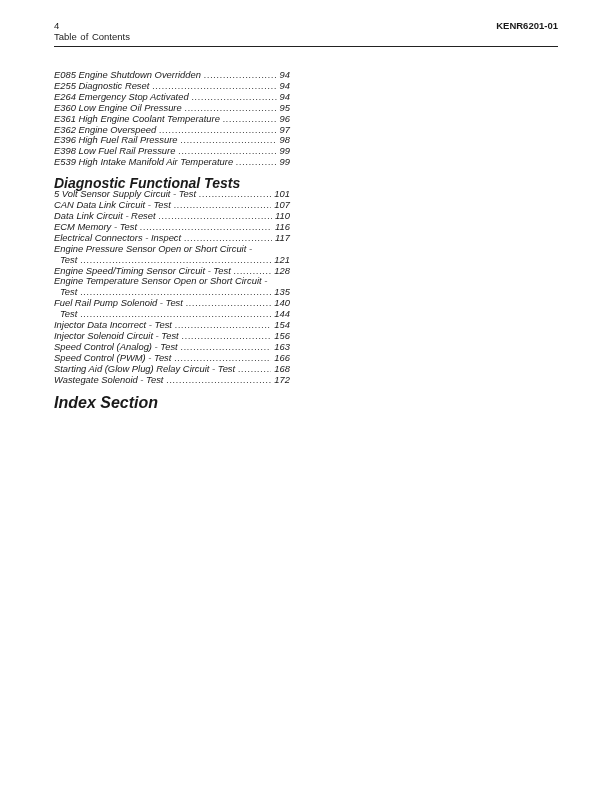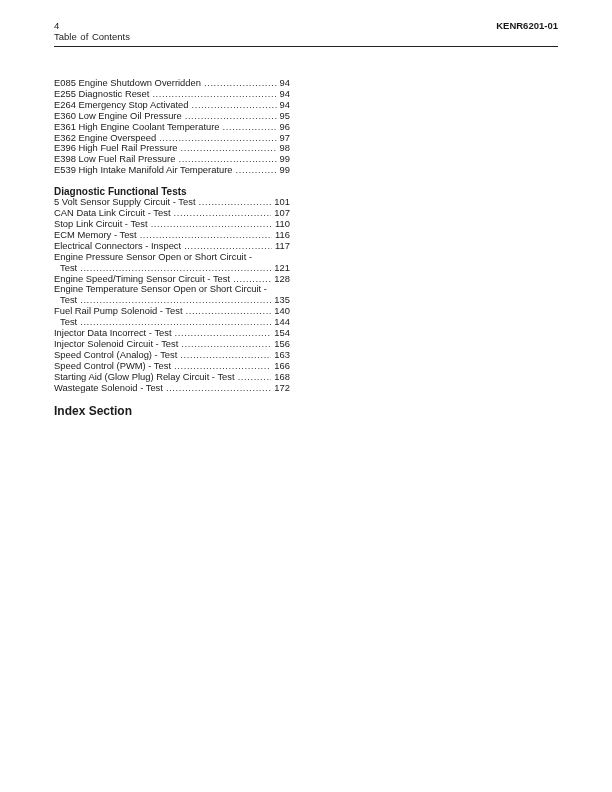--- a/index.html
+++ b/index.html
@@ -43,23 +43,24 @@
       position: absolute;
       right: 0;
       top: 0;
       font-size: 9.5px;
       line-height: 11px;
       font-weight: bold;
     }
     .toc {
       position: absolute;
       left: 54px;
-      top: 78px;
+      top: 70px;
       width: 236px;
       font-size: 9.4px;
+      font-style: italic;
     }
     .entry {
       display: flex;
       align-items: baseline;
       line-height: 10.9px;
       white-space: nowrap;
     }
     .entry .label {
       flex: 0 0 auto;
     }
@@ -79,27 +80,27 @@
     }
     .entry-wrap .first-line {
       line-height: 10.9px;
       white-space: nowrap;
     }
     .entry-wrap .entry {
       padding-left: 6px;
     }
     .group-heading {
       font-weight: bold;
-      font-size: 10px;
+      font-size: 14px;
       line-height: 11px;
       margin-top: 10px;
     }
     .big-heading {
       font-weight: bold;
-      font-size: 12px;
+      font-size: 16px;
       line-height: 14px;
       margin-top: 11px;
       margin-bottom: 14px;
     }
   </style>
 </head>
 <body>
 
 <div class="header">
   <span class="page-num">4</span>
@@ -164,21 +165,21 @@
         <span class="label">5 Volt Sensor Supply Circuit - Test</span>
         <span class="leader"></span>
         <span class="page">101</span>
       </div>
     <div class="entry">
         <span class="label">CAN Data Link Circuit - Test</span>
         <span class="leader"></span>
         <span class="page">107</span>
       </div>
     <div class="entry">
-        <span class="label">Stop Link Circuit - Test</span>
+        <span class="label">Data Link Circuit - Reset</span>
         <span class="leader"></span>
         <span class="page">110</span>
       </div>
     <div class="entry">
         <span class="label">ECM Memory - Test</span>
         <span class="leader"></span>
         <span class="page">116</span>
       </div>
     <div class="entry">
         <span class="label">Electrical Connectors - Inspect</span>

